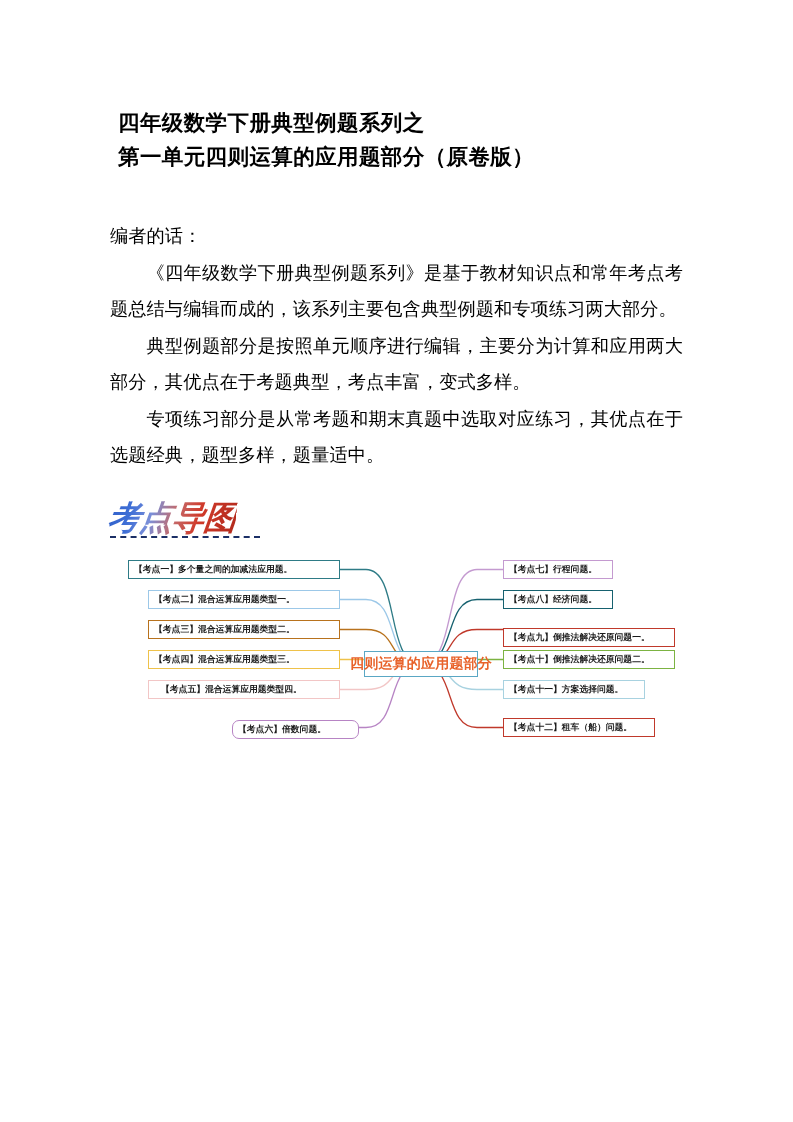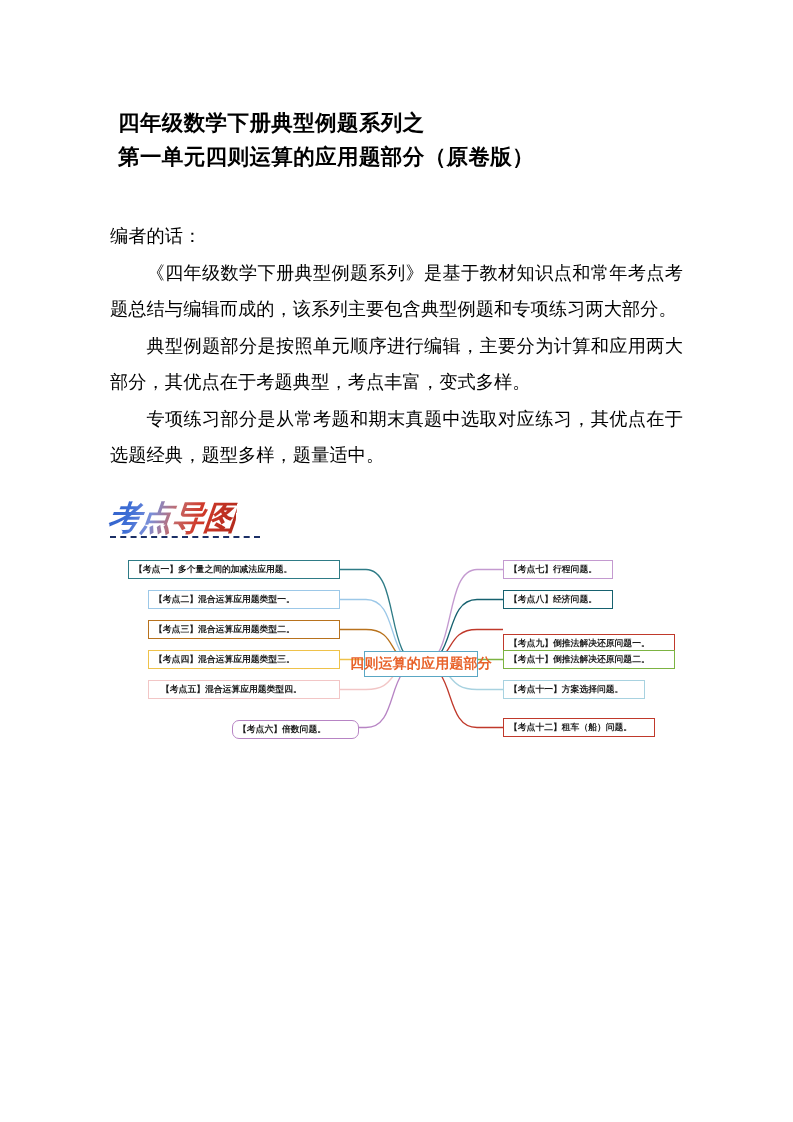--- a/index.html
+++ b/index.html
@@ -188,21 +188,21 @@
       </div>
       <div class="mm-node left" style="left: 124px; top: 168px; width: 127px; border-color: rgb(183, 132, 196); border-radius: 7px;">
         <span>【考点六】倍数问题。</span>
       </div>
       <div class="mm-node right" style="left: 395px; top: 8px; width: 110px; border-color: rgb(196, 154, 208);">
         <span>【考点七】行程问题。</span>
       </div>
       <div class="mm-node right" style="left: 395px; top: 38px; width: 110px; border-color: rgb(22, 97, 111);">
         <span>【考点八】经济问题。</span>
       </div>
-      <div class="mm-node right" style="left: 395px; top: 82px; width: 172px; border-color: rgb(192, 57, 43);">
+      <div class="mm-node right" style="left: 395px; top: 76px; width: 172px; border-color: rgb(192, 57, 43);">
         <span>【考点九】倒推法解决还原问题一。</span>
       </div>
       <div class="mm-node right" style="left: 395px; top: 98px; width: 172px; border-color: rgb(124, 179, 66);">
         <span>【考点十】倒推法解决还原问题二。</span>
       </div>
       <div class="mm-node right" style="left: 395px; top: 128px; width: 142px; border-color: rgb(168, 210, 224);">
         <span>【考点十一】方案选择问题。</span>
       </div>
       <div class="mm-node right" style="left: 395px; top: 166px; width: 152px; border-color: rgb(192, 57, 43);">
         <span>【考点十二】租车（船）问题。</span>

